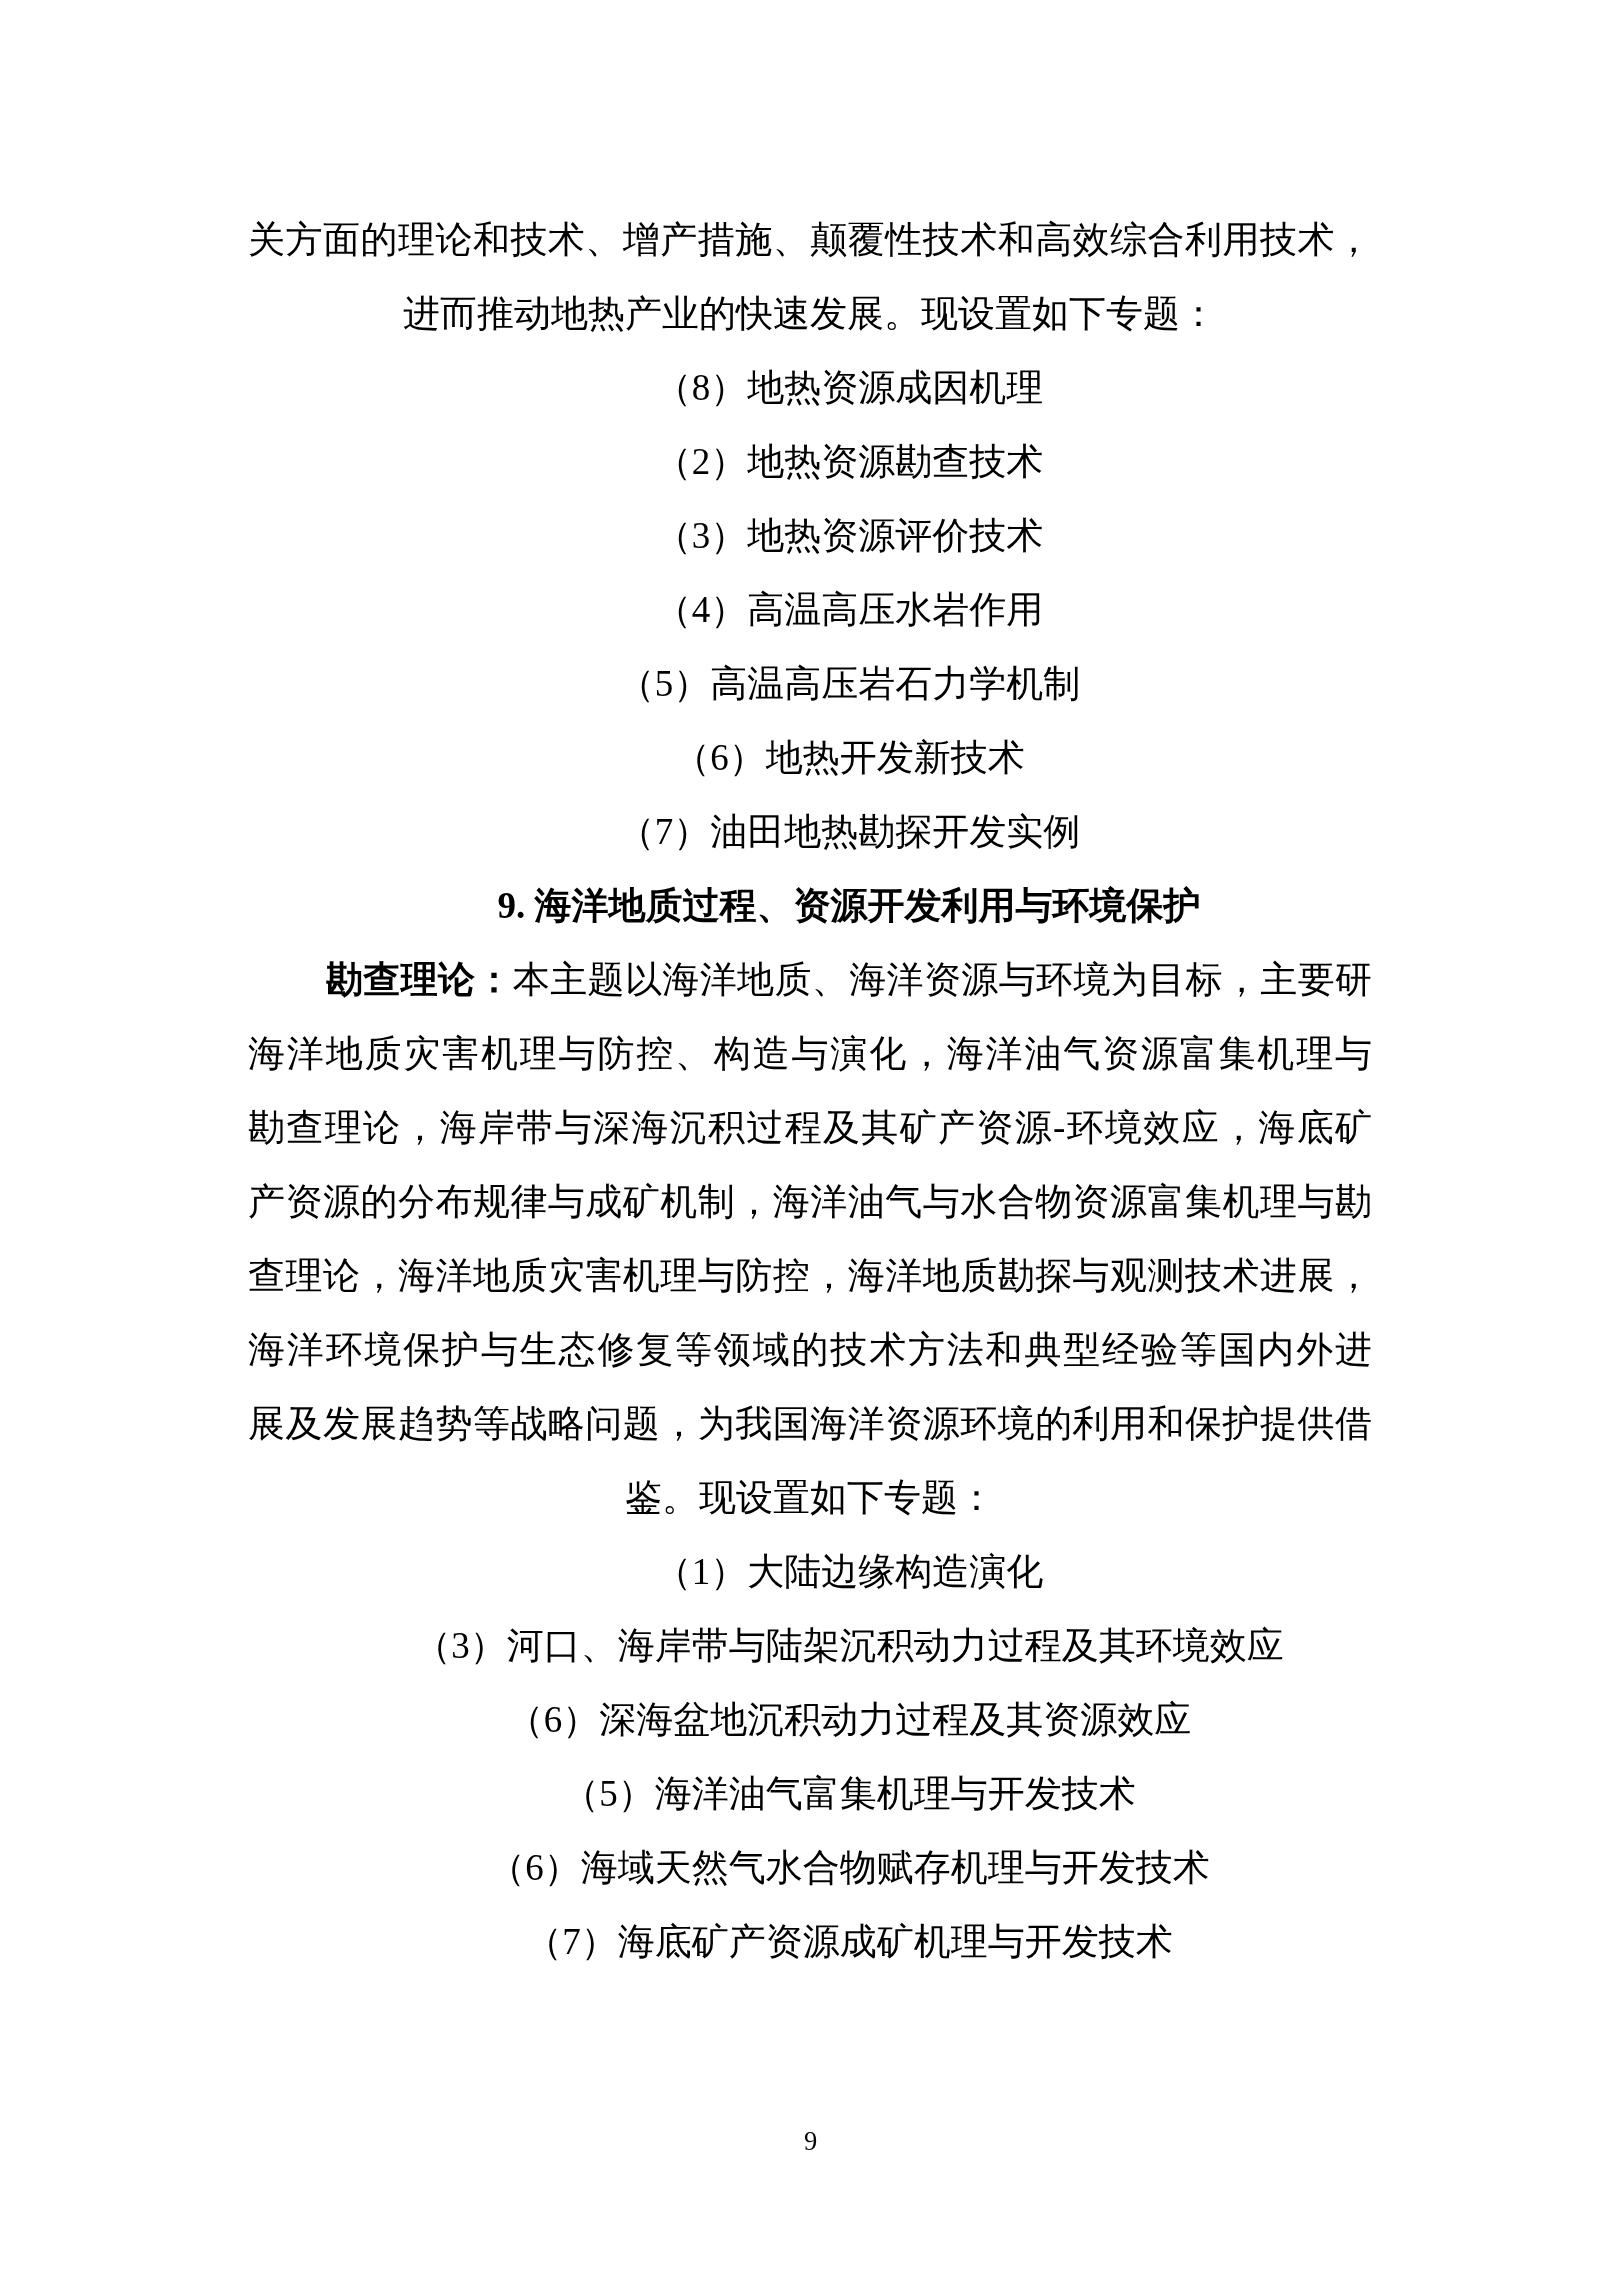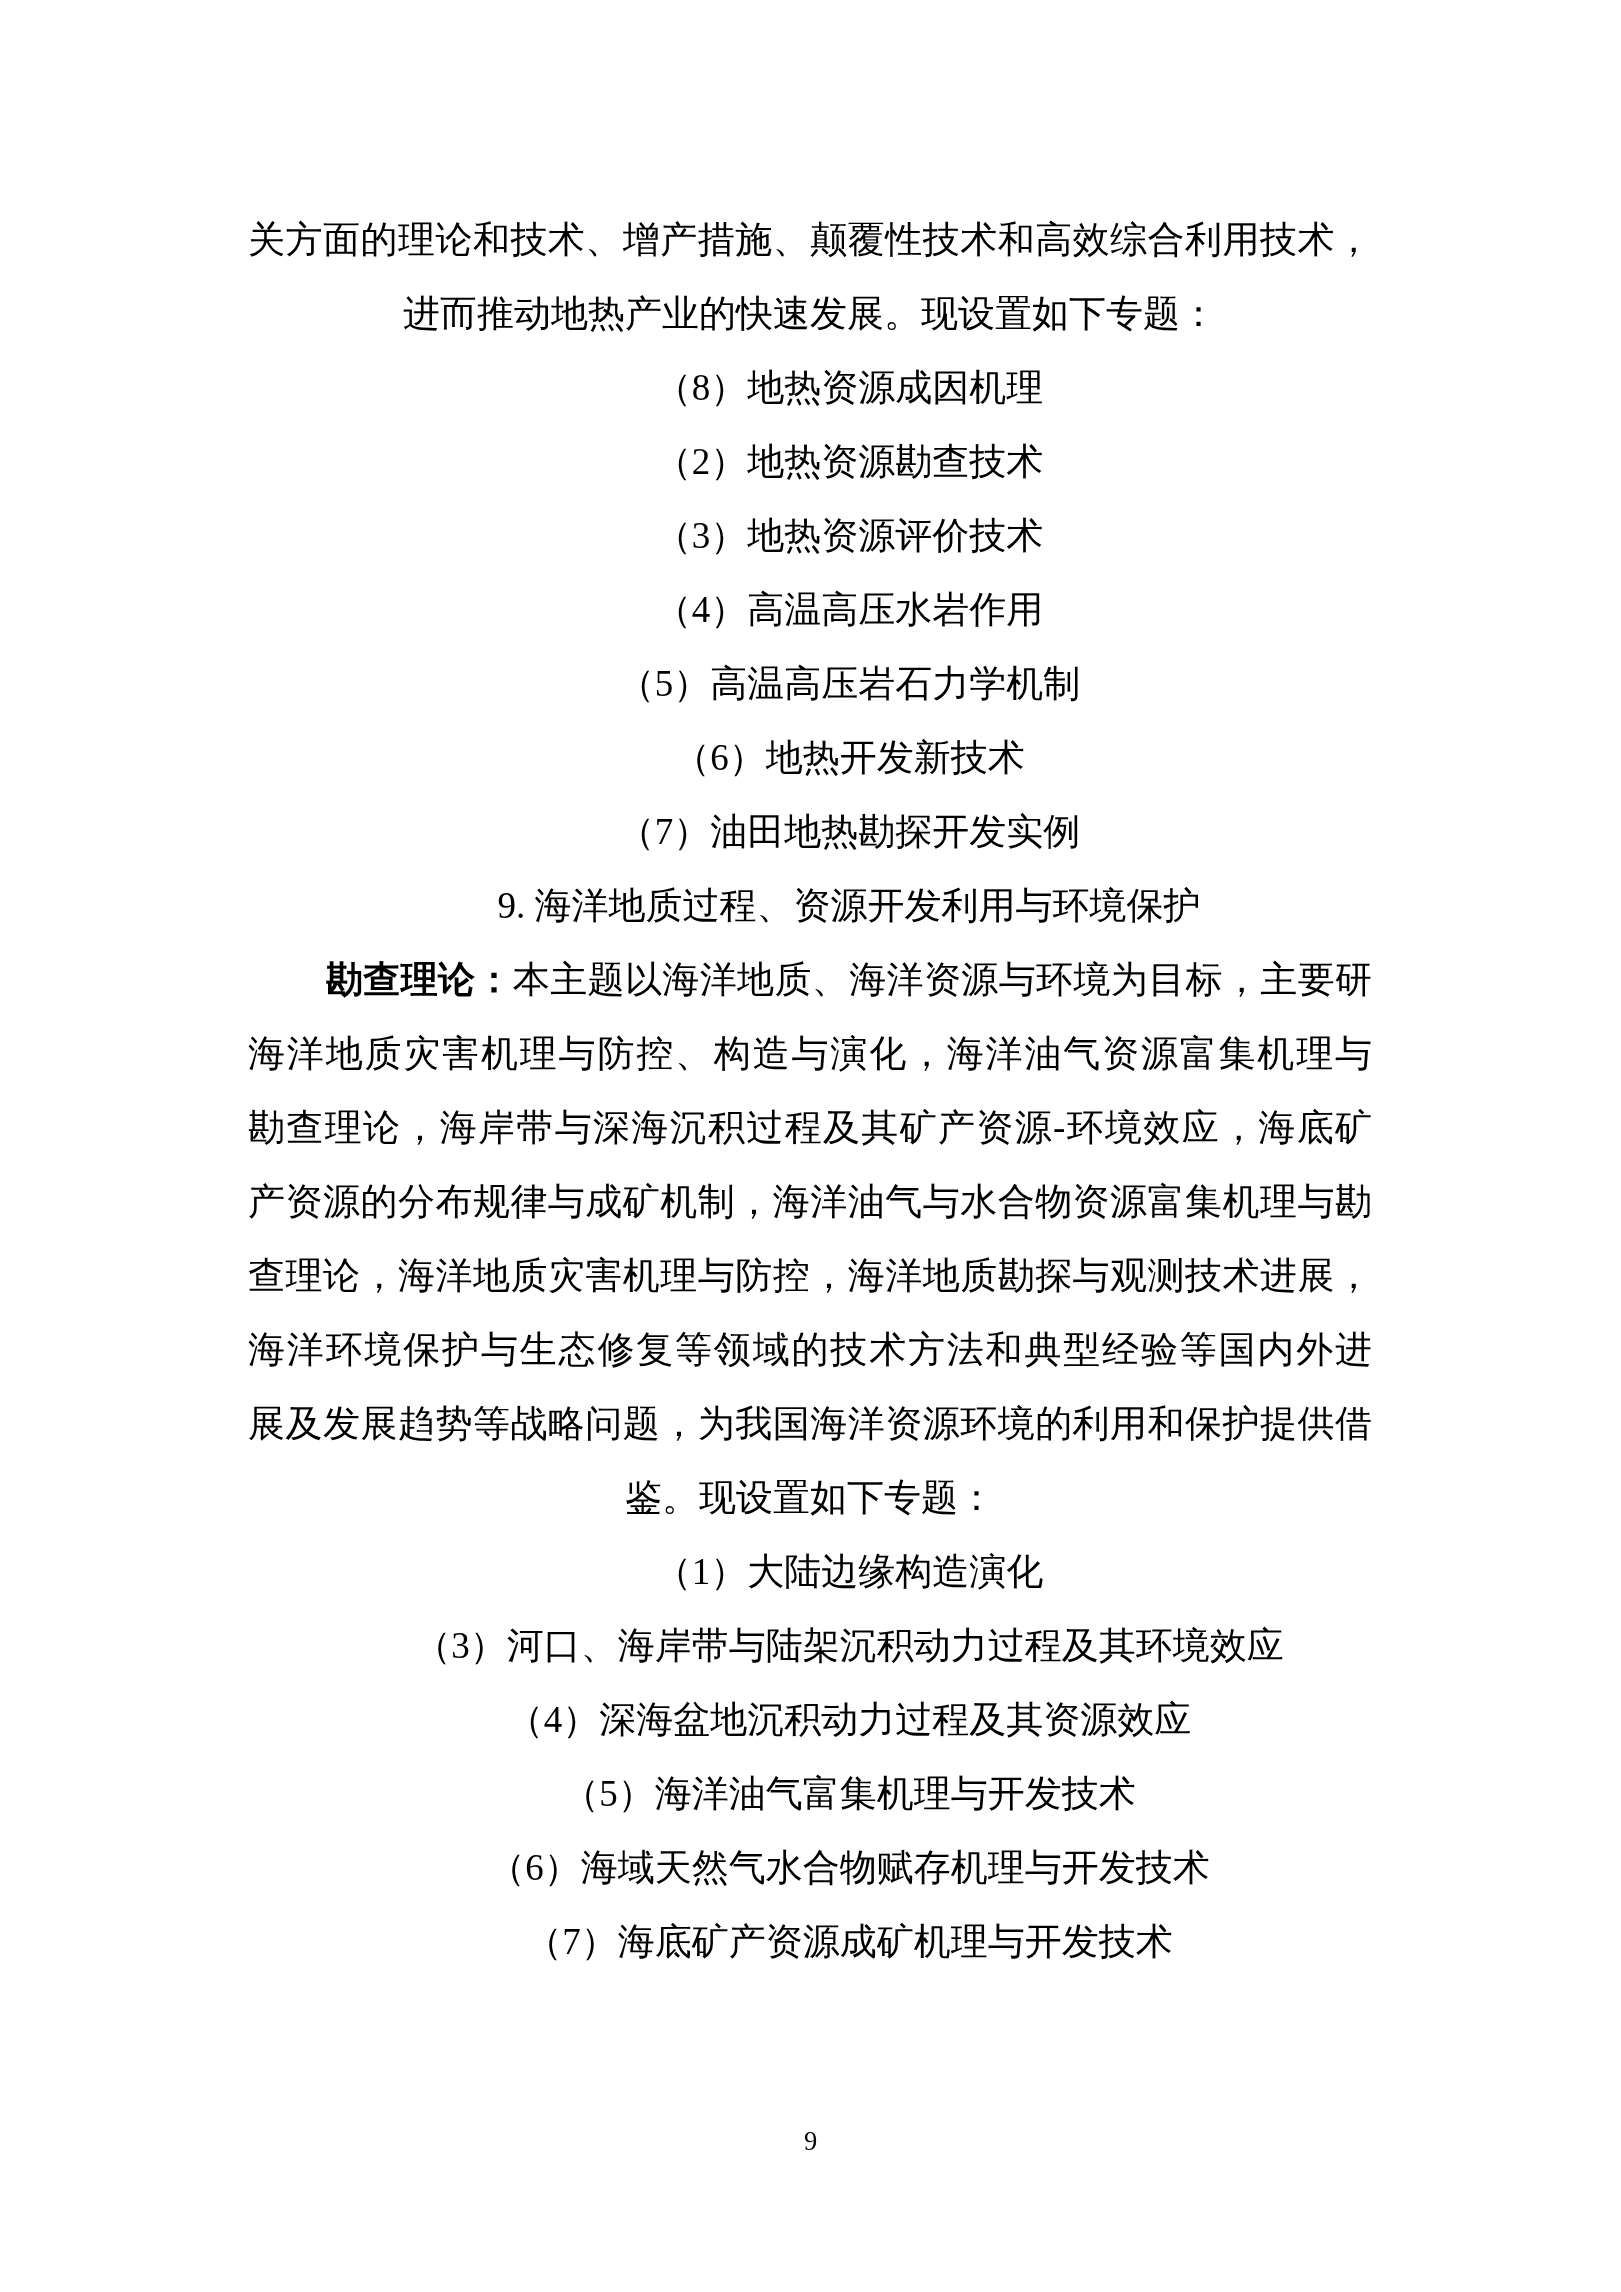--- a/index.html
+++ b/index.html
@@ -20,21 +20,21 @@
     font-size: 37px;
     line-height: 74px;
   }
   .line { height: 74px; overflow: visible; text-align: center; }
   .justify {
     text-align: justify;
     text-align-last: justify;
     font-family: Liberation Serif, serif;
   }
   .indent { text-indent: 78px; }
-  .bold { font-weight: normal; }
+  .bold { font-weight: bold; }
   .lead { font-weight: bold; }
   .pagenum-wrap {
     position: absolute;
     top: 2127px;
     left: 0;
     width: 1621px;
     text-align: center;
     font-size: 26.5px;
     line-height: 29px;
   }
@@ -63,21 +63,21 @@
   <div class="line justify">海洋地质灾害机理与防控、构造与演化，海洋油气资源富集机理与</div>
   <div class="line justify">勘查理论，海岸带与深海沉积过程及其矿产资源-环境效应，海底矿</div>
   <div class="line justify">产资源的分布规律与成矿机制，海洋油气与水合物资源富集机理与勘</div>
   <div class="line justify">查理论，海洋地质灾害机理与防控，海洋地质勘探与观测技术进展，</div>
   <div class="line justify">海洋环境保护与生态修复等领域的技术方法和典型经验等国内外进</div>
   <div class="line justify">展及发展趋势等战略问题，为我国海洋资源环境的利用和保护提供借</div>
   <div class="line">鉴。现设置如下专题：</div>
 
   <div class="line indent">（1）大陆边缘构造演化</div>
   <div class="line indent">（3）河口、海岸带与陆架沉积动力过程及其环境效应</div>
-  <div class="line indent">（4）深海盆地沉积动力过程及其资源效应</div>
+  <div class="line indent">（6）深海盆地沉积动力过程及其资源效应</div>
   <div class="line indent">（5）海洋油气富集机理与开发技术</div>
   <div class="line indent">（6）海域天然气水合物赋存机理与开发技术</div>
   <div class="line indent">（7）海底矿产资源成矿机理与开发技术</div>
 
 </div>
 
 <div class="pagenum-wrap">
   <span>9</span>
 </div>
 

